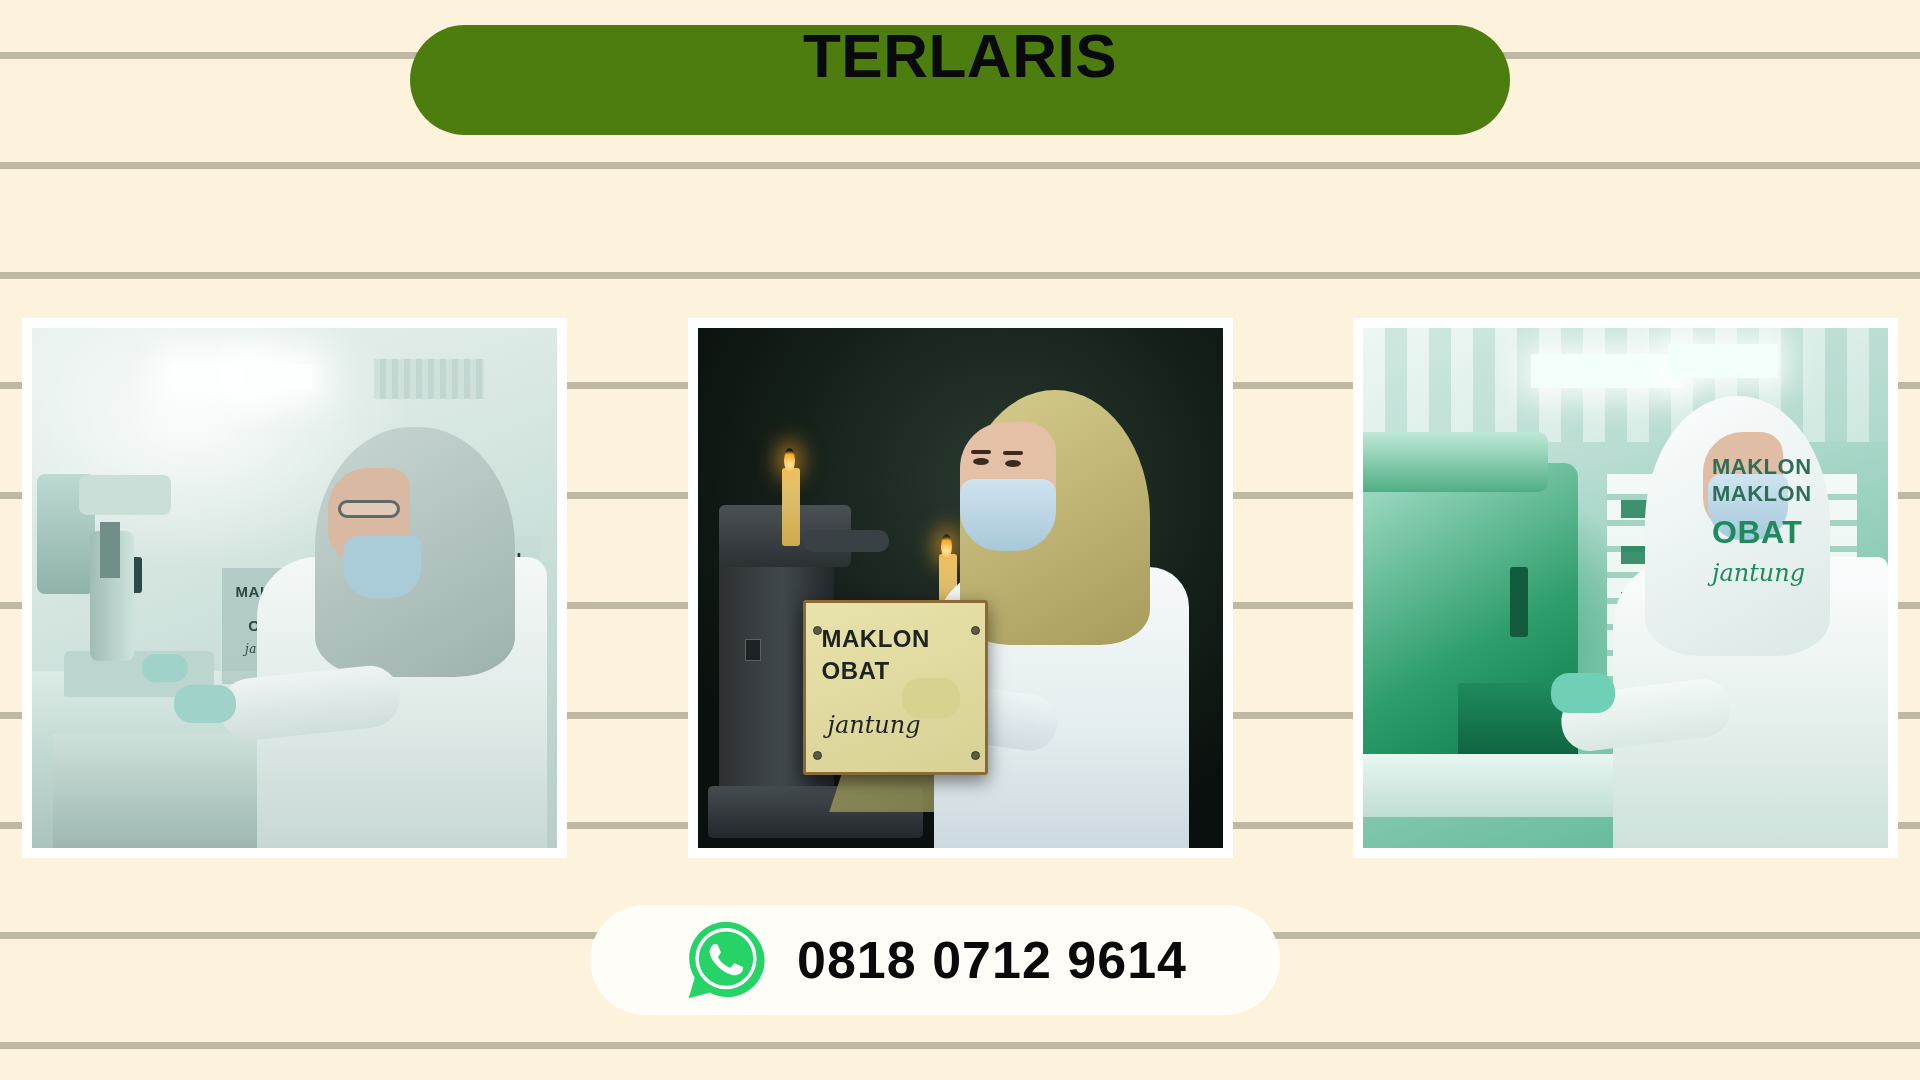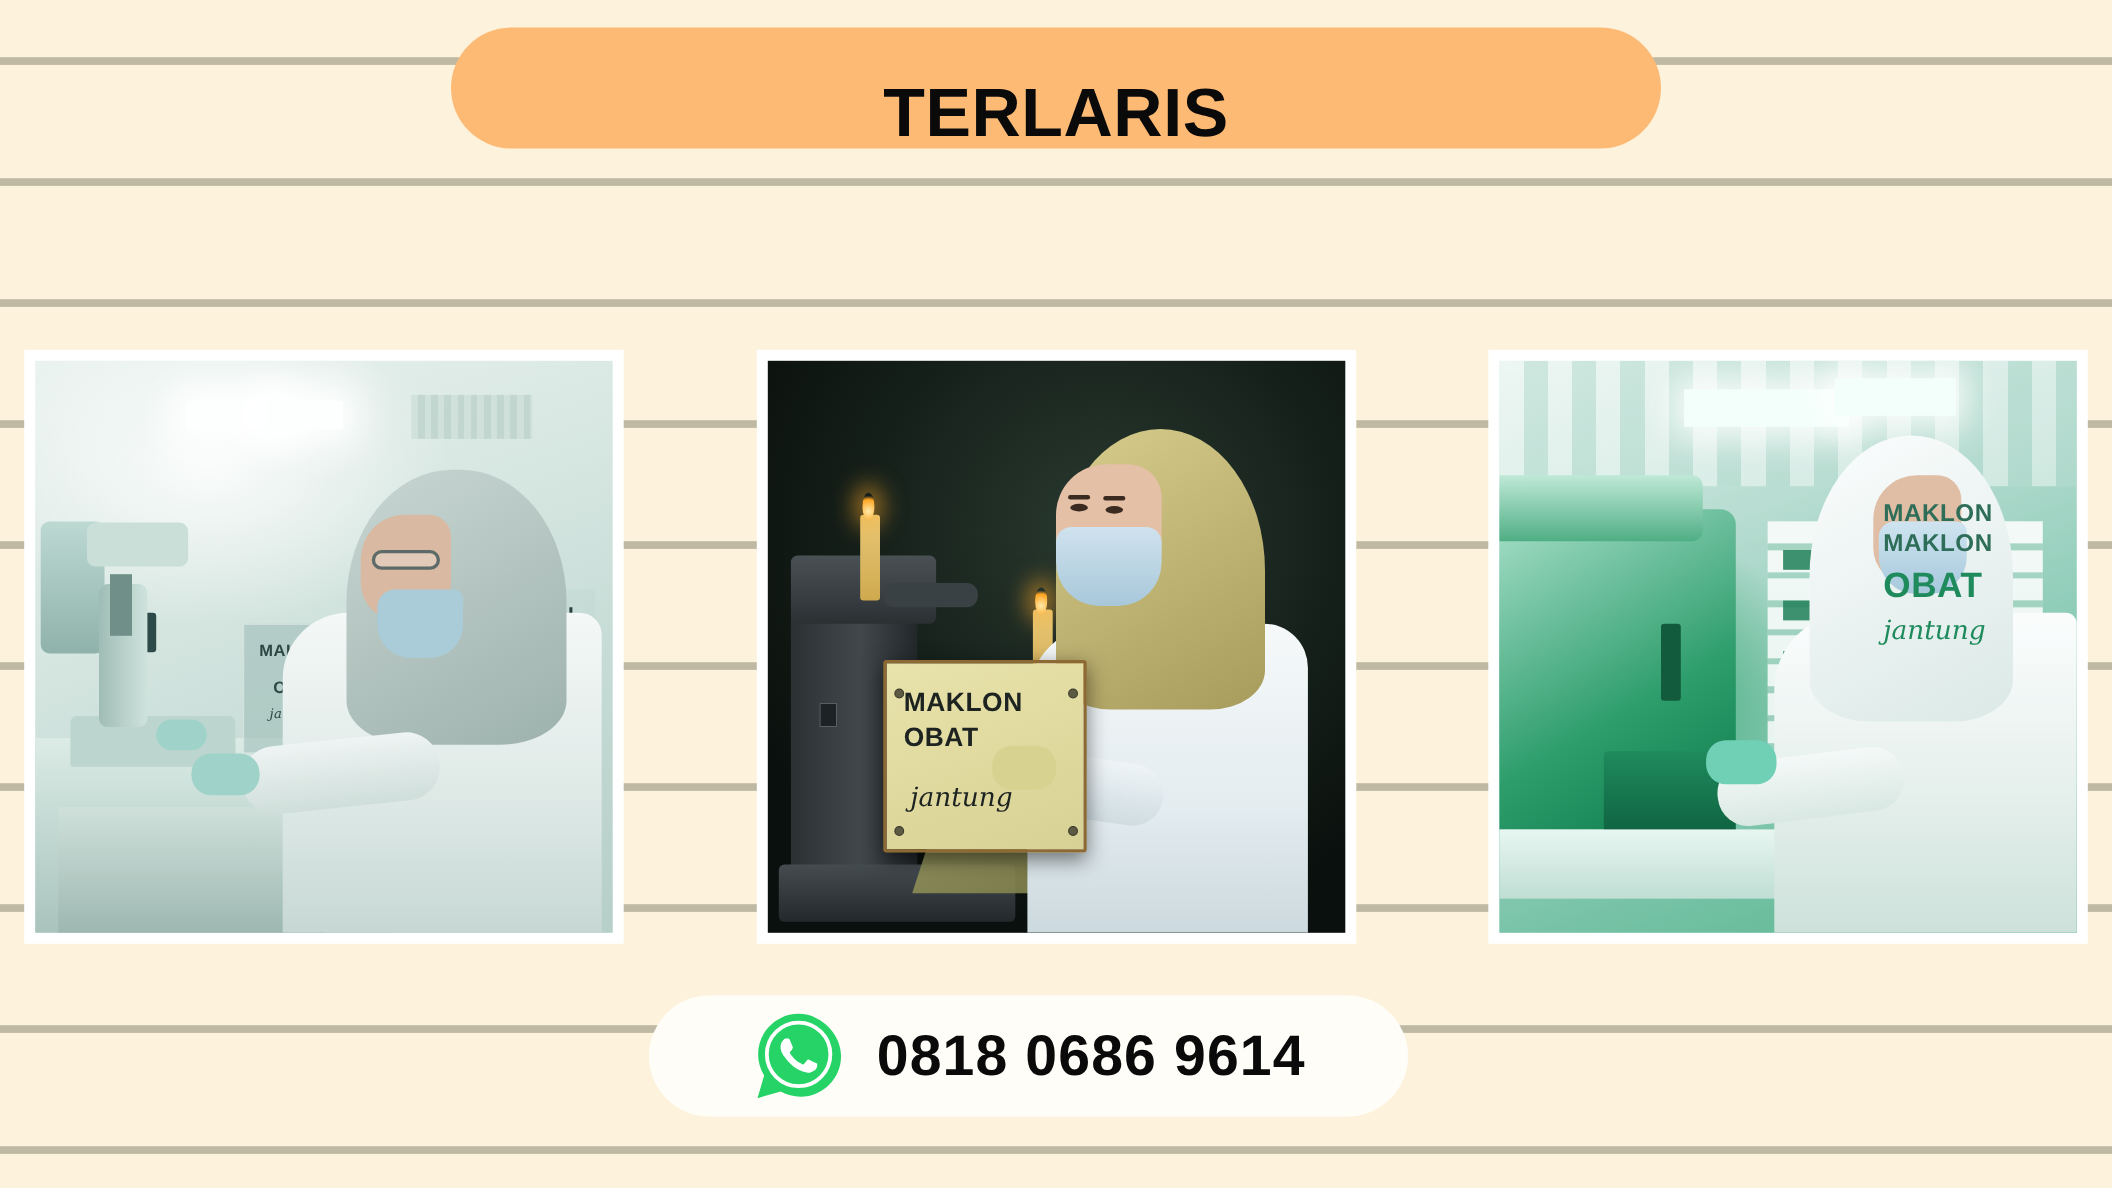--- a/index.html
+++ b/index.html
@@ -26,24 +26,24 @@
   .stripe {
     position:absolute;
     left:0; width:100%;
     height:7px;
     background:#bfb9a3;
   }
 
   
   .pill {
     position:absolute;
-    background:#fdba74;
+    background:#4d7c0f;
     border-radius:200px;
     display:flex;
-    align-items:flex-end;
+    align-items:flex-start;
     justify-content:center;
     z-index:2;
   }
 
   #pill-terlaris {
     left:410px; top:25px;
     width:1100px; height:110px;
   }
   #pill-headline {
     left:128px; top:152px;
@@ -645,16 +645,16 @@
     </div>
 
   </div>
 
   <div id="contact-pill">
     <svg id="wa-icon" viewBox="0 0 64 64">
       <path d="M32 3.5C16.9 3.5 4.6 15.8 4.6 30.9c0 5.1 1.4 10 4.1 14.3L4.2 60.5l15.7-4.4c4.1 2.2 8.7 3.4 13.4 3.4h.01c15.1 0 27.4-12.3 27.4-27.4S47.1 3.5 32 3.5z" fill="#25d366"></path>
       <circle cx="32" cy="30.9" r="21.5" fill="none" stroke="#ffffff" stroke-width="2.6"></circle>
       <path d="M43.2 36.6c-.6-.3-3.6-1.8-4.1-2-.6-.2-1-.3-1.4.3-.4.6-1.6 2-1.9 2.4-.4.4-.7.5-1.3.2-.6-.3-2.6-1-4.9-3.1-1.8-1.6-3-3.6-3.4-4.2-.3-.6 0-.9.3-1.2.3-.3.6-.7.9-1.1.3-.4.4-.6.6-1.1.2-.4.1-.8 0-1.1-.1-.3-1.4-3.3-1.9-4.5-.5-1.2-1-1-1.4-1h-1.2c-.4 0-1.1.2-1.6.8-.6.6-2.1 2.1-2.1 5.1s2.2 5.9 2.5 6.3c.3.4 4.3 6.6 10.4 9.2 1.5.6 2.6 1 3.5 1.3 1.5.5 2.8.4 3.9.2 1.2-.2 3.6-1.5 4.1-2.9.5-1.4.5-2.6.4-2.9-.1-.3-.5-.4-1.1-.7z" fill="#ffffff"></path>
     </svg>
-    <span id="phone-number">0818 0686 9614</span>
+    <span id="phone-number">0818 0712 9614</span>
   </div>
 
 </div>
 
 </body></html>

